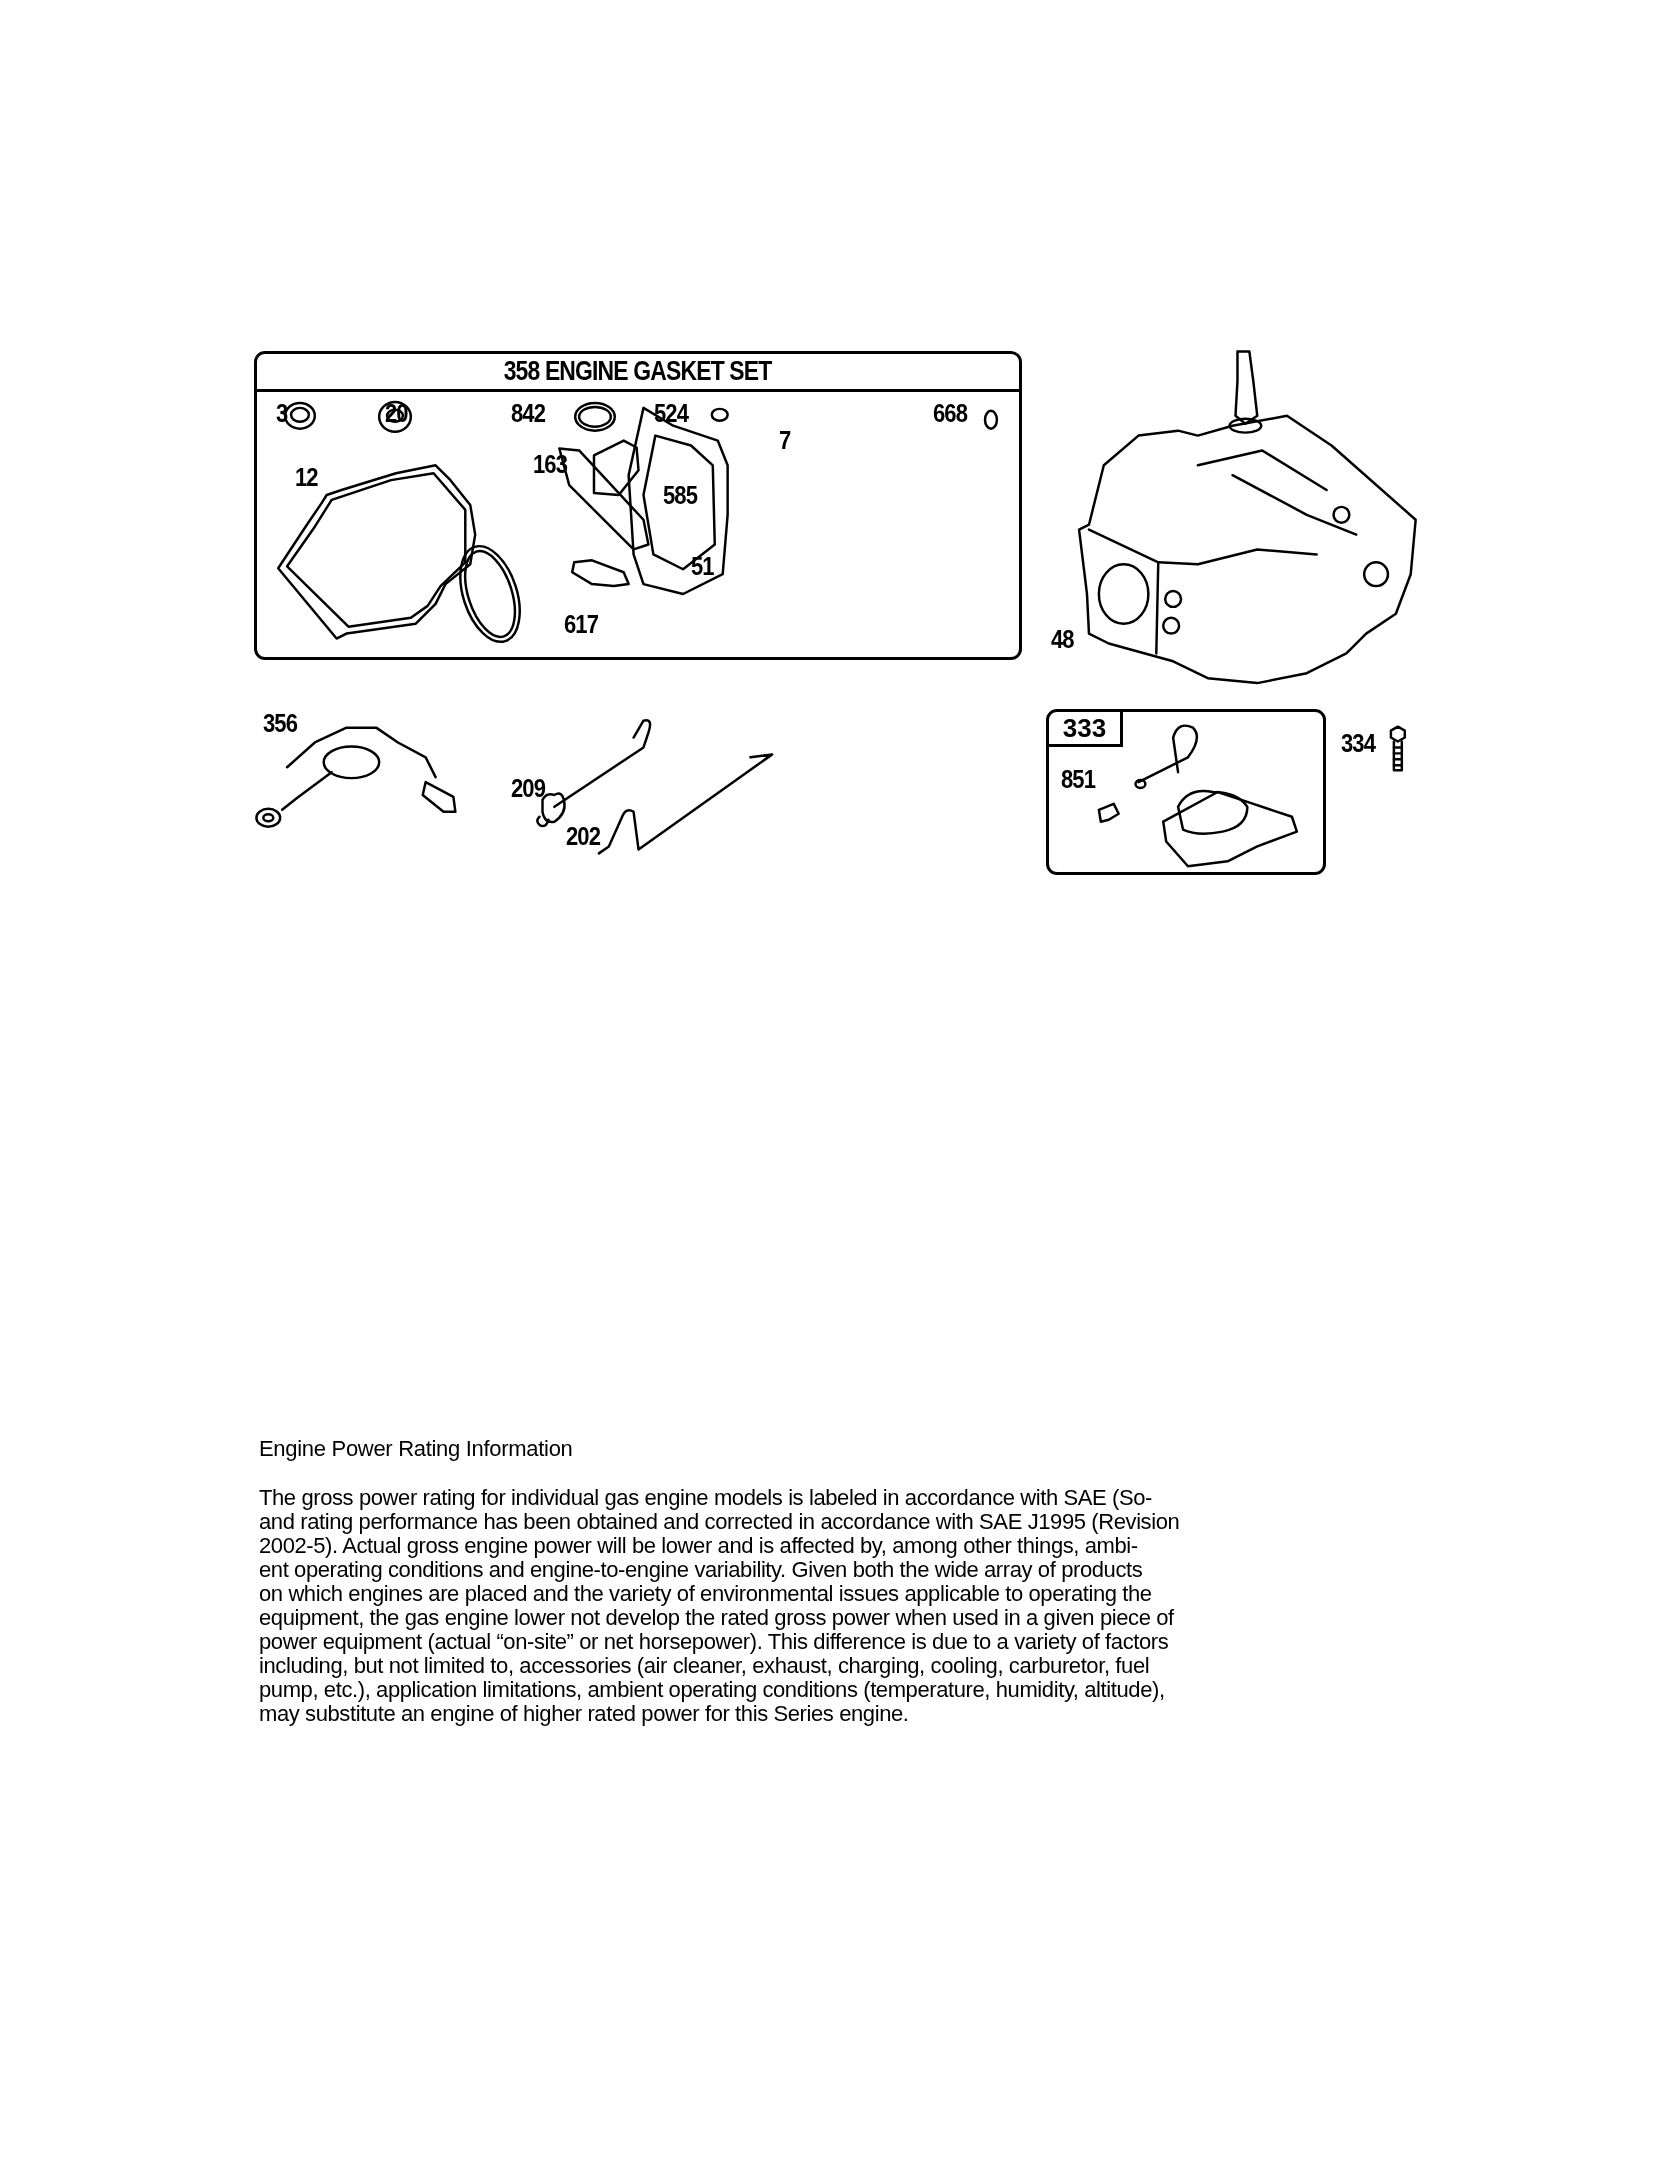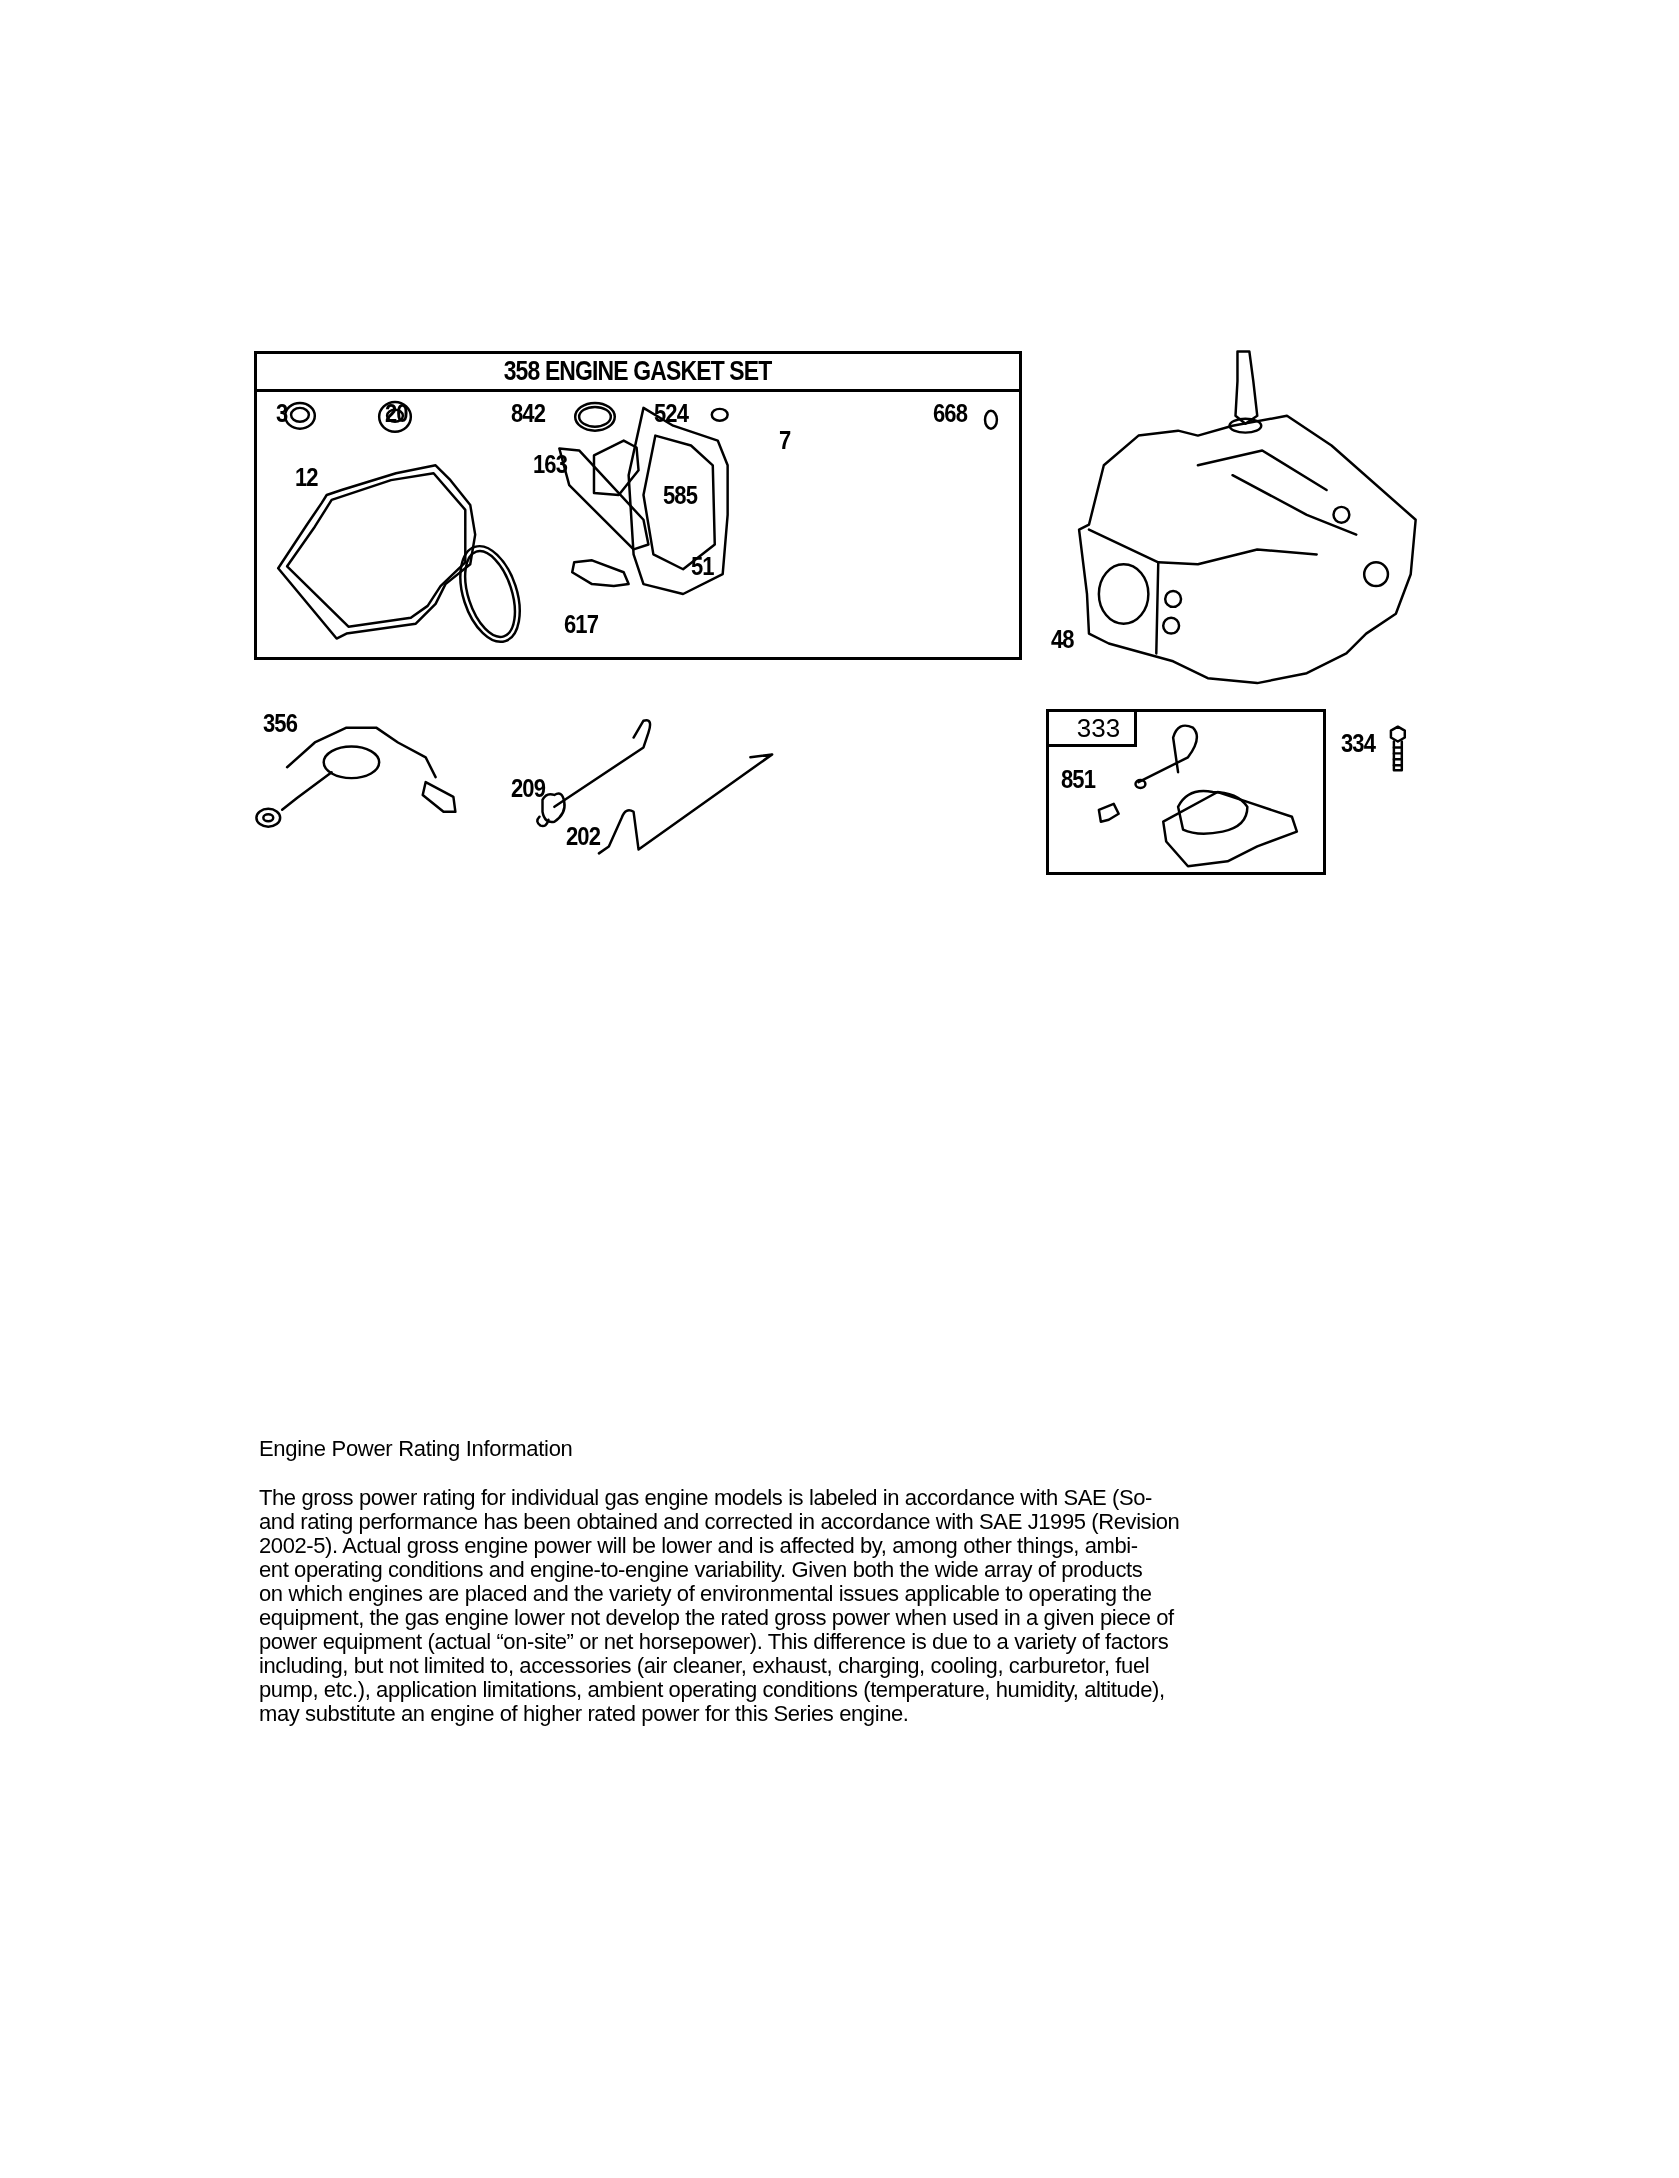--- a/index.html
+++ b/index.html
@@ -1,28 +1,28 @@
 <!DOCTYPE html>
 <html><head>
 <meta charset="utf-8">
 <style>
   html, body { margin:0; padding:0; background:#ffffff; }
   body { width:1679px; height:2178px; position:relative; overflow:hidden;
          font-family:"Liberation Sans", sans-serif; color:#000; }
-  .abs { position:absolute; }
+  .abs { position:absolute;border-radius:11px; }
   .lbl { position:absolute; font-family:"Liberation Sans", sans-serif; font-weight:bold;
          font-size:25px; letter-spacing:-1px; transform:scaleX(0.88); transform-origin:left top; line-height:1; }
   #gasket-box { left:254px; top:351px; width:762px; height:303px; border:3px solid #000; }
   #gasket-title { position:absolute; left:0; top:0; right:0; height:35px; border-bottom:3px solid #000;
                   text-align:center; font-weight:bold; font-size:27px; line-height:35px;
                   letter-spacing:-1px; }
   #gasket-title span { display:inline-block; transform:scaleX(0.85); }
   #coil-box { left:1046px; top:709px; width:274px; height:160px; border:3px solid #000; }
   #coil-tag { position:absolute; left:0; top:0; width:71px; height:32px; border-right:3px solid #000;
-              border-bottom:3px solid #000; font-weight:normal; font-size:26px; line-height:32px; text-align:center;padding-left:14px; }
+              border-bottom:3px solid #000; font-weight:bold; font-size:26px; line-height:32px; text-align:center; }
   svg { position:absolute; overflow:visible; }
   svg * { fill:none; stroke:#000; stroke-width:2.5; stroke-linejoin:round; stroke-linecap:round; }
   #text-block { left:259px; top:1436px; width:1139px; }
   #rating-heading { font-weight:normal; font-size:22px; margin:0 0 24px 0; letter-spacing:-0.3px; }
   .body-line { font-size:22px; line-height:24px; white-space:nowrap; letter-spacing:-0.4px; }
 </style>
 </head>
 <body>
 
 <div id="gasket-box" class="abs">

